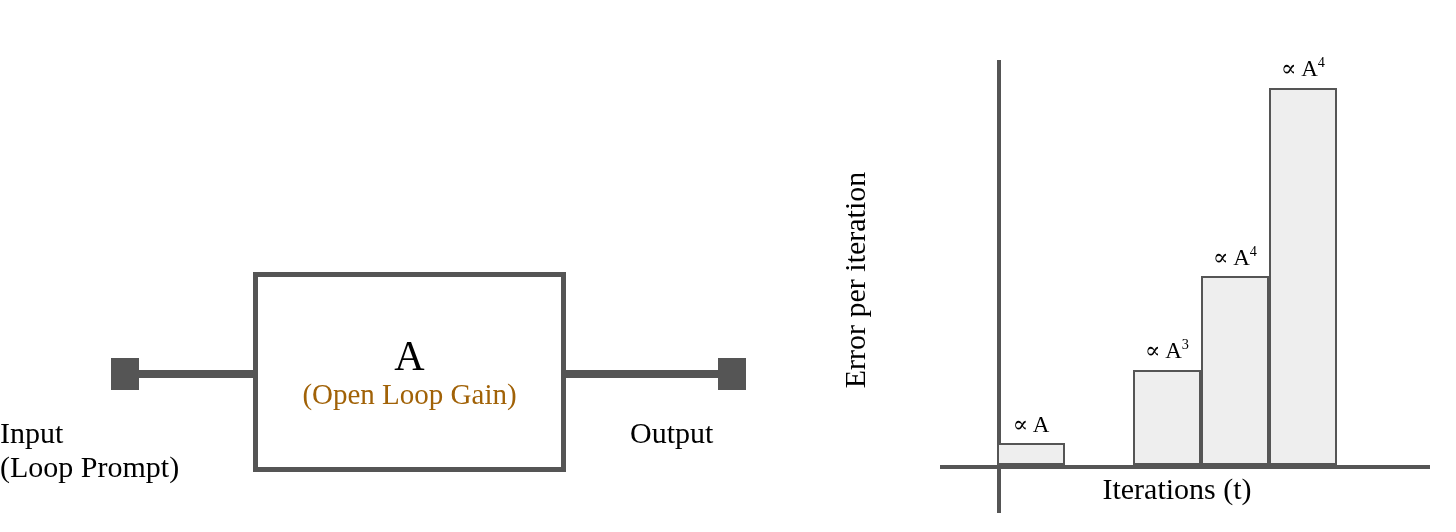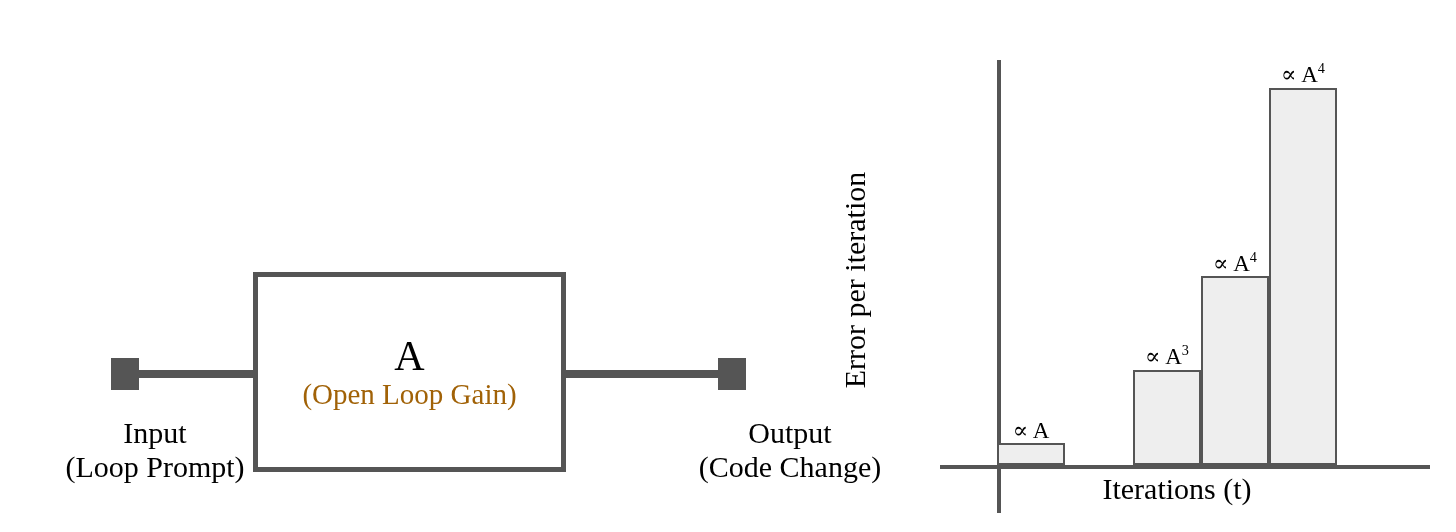--- a/index.html
+++ b/index.html
@@ -69,26 +69,25 @@
     position: absolute;
     width: 28px;
     height: 32px;
     background: #555555;
   }
   .terminal-in  { left: 111px; top: 358px; }
   .terminal-out { left: 718px; top: 358px; }
 
   .port-label {
     position: absolute;
-    text-align: center;
+    text-align: left;
     font-size: 30px;
     line-height: 1.12;
     color: #000000;
     white-space: nowrap;
-    padding-left: 30px;
   }
   .port-label .l1 { display: block; }
   .port-label .l2 { display: block; }
   .label-input  { left: 0px;   top: 416px; width: 250px; }
   .label-output { left: 630px; top: 416px; width: 260px; }
 
   
   #bar-chart {
     position: absolute;
     left: 900px;
@@ -130,21 +129,21 @@
   .bar-label {
     position: absolute;
     bottom: 100%;
     left: 0;
     width: 100%;
     text-align: center;
     font-size: 23px;
     line-height: 1.1;
     color: #000000;
     white-space: nowrap;
-    padding-bottom: 2px;
+    padding-bottom: 8px;
   }
   .bar-label sup {
     font-size: 0.62em;
     vertical-align: super;
     line-height: 0;
   }
 
   .y-axis-title {
     position: absolute;
     left: -60px;
@@ -188,21 +187,20 @@
     <div class="wire wire-out"></div>
     <div class="terminal terminal-out"></div>
 
     <div class="port-label label-input">
       <span class="l1">Input</span>
       <span class="l2">(Loop Prompt)</span>
     </div>
 
     <div class="port-label label-output">
       <span class="l1">Output</span>
-      <span class="l2">(Code Change)</span>
     </div>
 
   </div>
 
   <div id="bar-chart">
 
     <div class="axis-line y-axis"></div>
     <div class="axis-line x-axis"></div>
 
     <div class="bars" id="bars-container">

